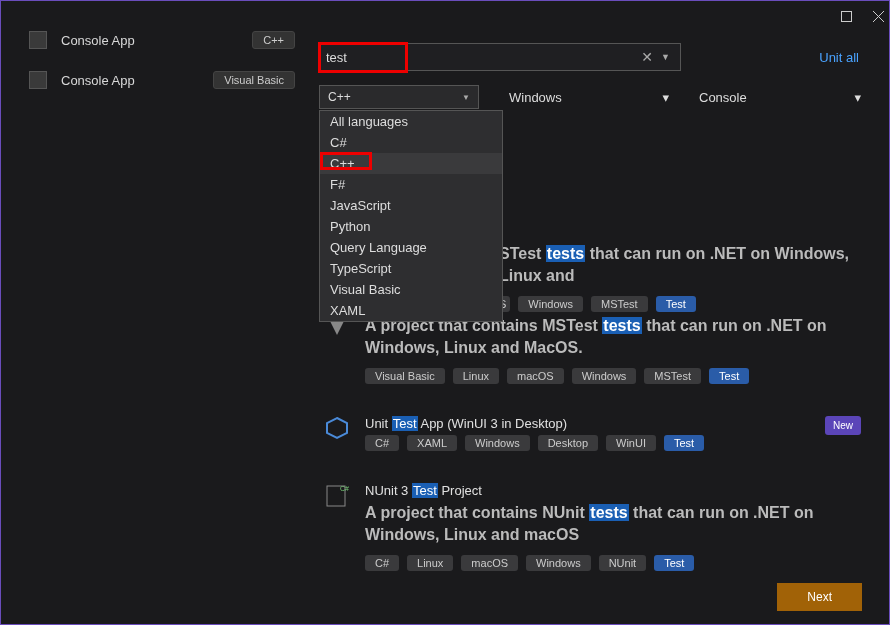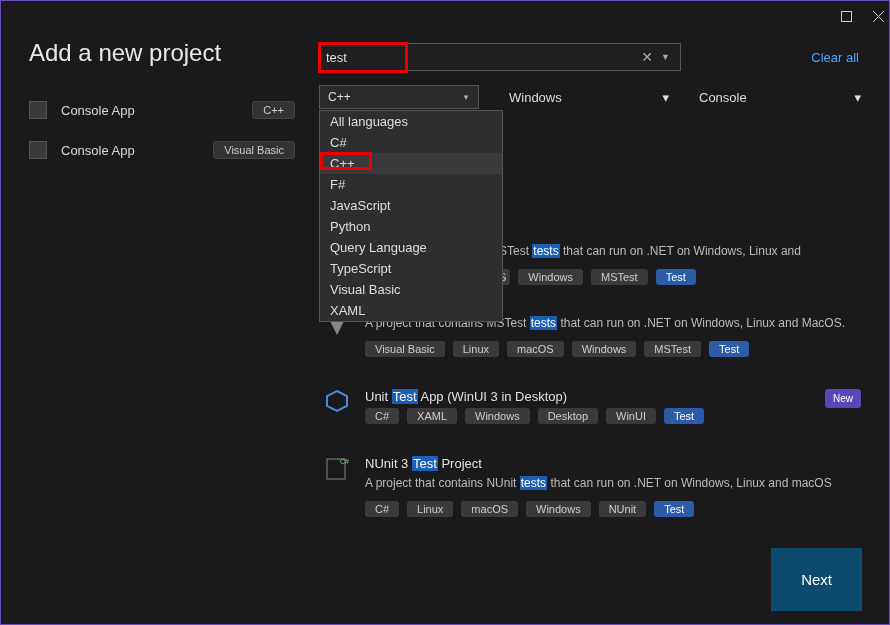--- a/index.html
+++ b/index.html
@@ -32,30 +32,30 @@
 .dropdown { position: absolute; top: 24px; left: -1px; width: 184px; background: #2e2e30; border: 1px solid #555; z-index: 10; }
 .dropdown-item { padding: 3px 10px; color: #ddd; cursor:pointer; font-size: 13px; position:relative; }
 .dropdown-item.sel { background: #3a3a3c; }
 .dropdown-item.sel .redbox { position:absolute; left:0; top:-1px; width:52px; height:18px; border:3px solid #e00; }
 
 .results { margin-top: 200px; }
 .template-item { display: flex; margin-bottom: 20px; padding: 6px 4px; }
 .template-icon { width: 28px; height: 28px; margin-right: 14px; flex-shrink:0; display:flex; align-items:flex-start; justify-content:center; }
 .template-body { flex: 1; }
 .template-title { color: #e0e0e0; margin-bottom: 4px; }
-.template-desc { color: #bbb; font-size: 12px; margin-bottom: 10px; line-height: 1.35; }
+.template-desc { color: #bbb; font-size: 16px; margin-bottom: 10px; line-height: 1.35; font-weight: bold; }
 .hl { background: #1a5fb4; color: #fff; padding: 0 1px; }
 .tags { display: flex; gap: 8px; flex-wrap: wrap; }
 .tag { background: #3a3a3c; color: #ccc; font-size: 11px; padding: 2px 10px; border-radius: 3px; }
 .tag.blue { background: #2a5ca8; color: #fff; }
 .new-badge { background: #5b45b8; color:#fff; font-size:10px; padding: 4px 8px; border-radius:3px; position:absolute; right: 0; }
 .template-item { position: relative; }
 
 .footer { position: absolute; bottom: 14px; right: 28px; }
-.next-btn { background: #0c4a6e; color: #fff; border: none; padding: 23px 30px; font-size: 15px; cursor:pointer; }
+.next-btn { background: #a16207; color: #fff; border: none; padding: 7px 30px; font-size: 12px; cursor:pointer; }
 
 
 .partial-row { position: absolute; top: 212px; left: 180px; right:0; }
 </style>
 </head>
 <body>
 
 <div class="titlebar">
   <span class="icon">
       <svg width="11" height="11">
@@ -65,42 +65,41 @@
   <span class="icon">
       <svg width="11" height="11">
         <line x1="0" y1="0" x2="11" y2="11" stroke="#ccc"></line>
         <line x1="11" y1="0" x2="0" y2="11" stroke="#ccc"></line>
       </svg>
     </span>
 </div>
 
 <div class="content">
   <div class="left-col">
-    <div class="heading">Add a new project</div>
     <div class="recent-item">
       <div class="ticon"></div>
       <span class="label">Console App</span>
       <span class="recent-tag">C++</span>
     </div>
     <div class="recent-item">
       <div class="ticon"></div>
       <span class="label">Console App</span>
       <span class="recent-tag">Visual Basic</span>
     </div>
   </div>
 
   <div class="right-col">
     <div class="search-row">
       <div class="search-box">
         <div class="search-highlight"></div>
         <input type="text" value="test" style="">
         <span class="clear">✕</span>
         <span class="drop">▼</span>
       </div>
-      <span class="clear-all">Clear all</span>
+      <span class="clear-all">Unit all</span>
     </div>
 
     <div class="filter-row">
       <div class="combo lang">
         <span>C++</span>
         <span class="arrow">▼</span>
         <div class="dropdown">
           <div class="dropdown-item">All languages</div>
           <div class="dropdown-item">C#</div>
           <div class="dropdown-item sel"><span>C++</span><span class="redbox"></span></div>

